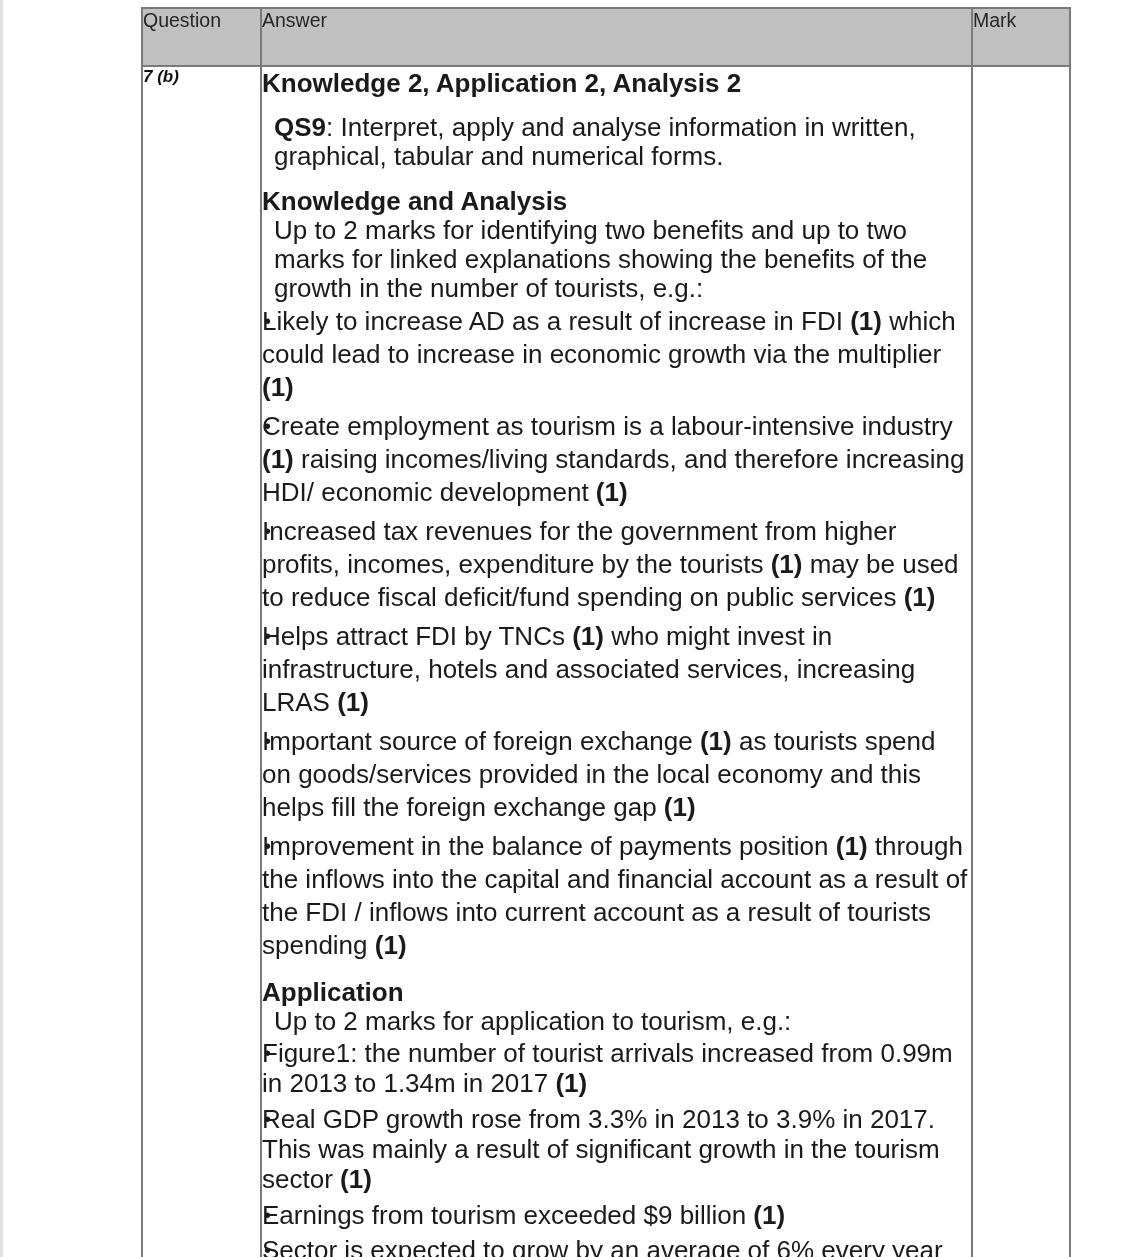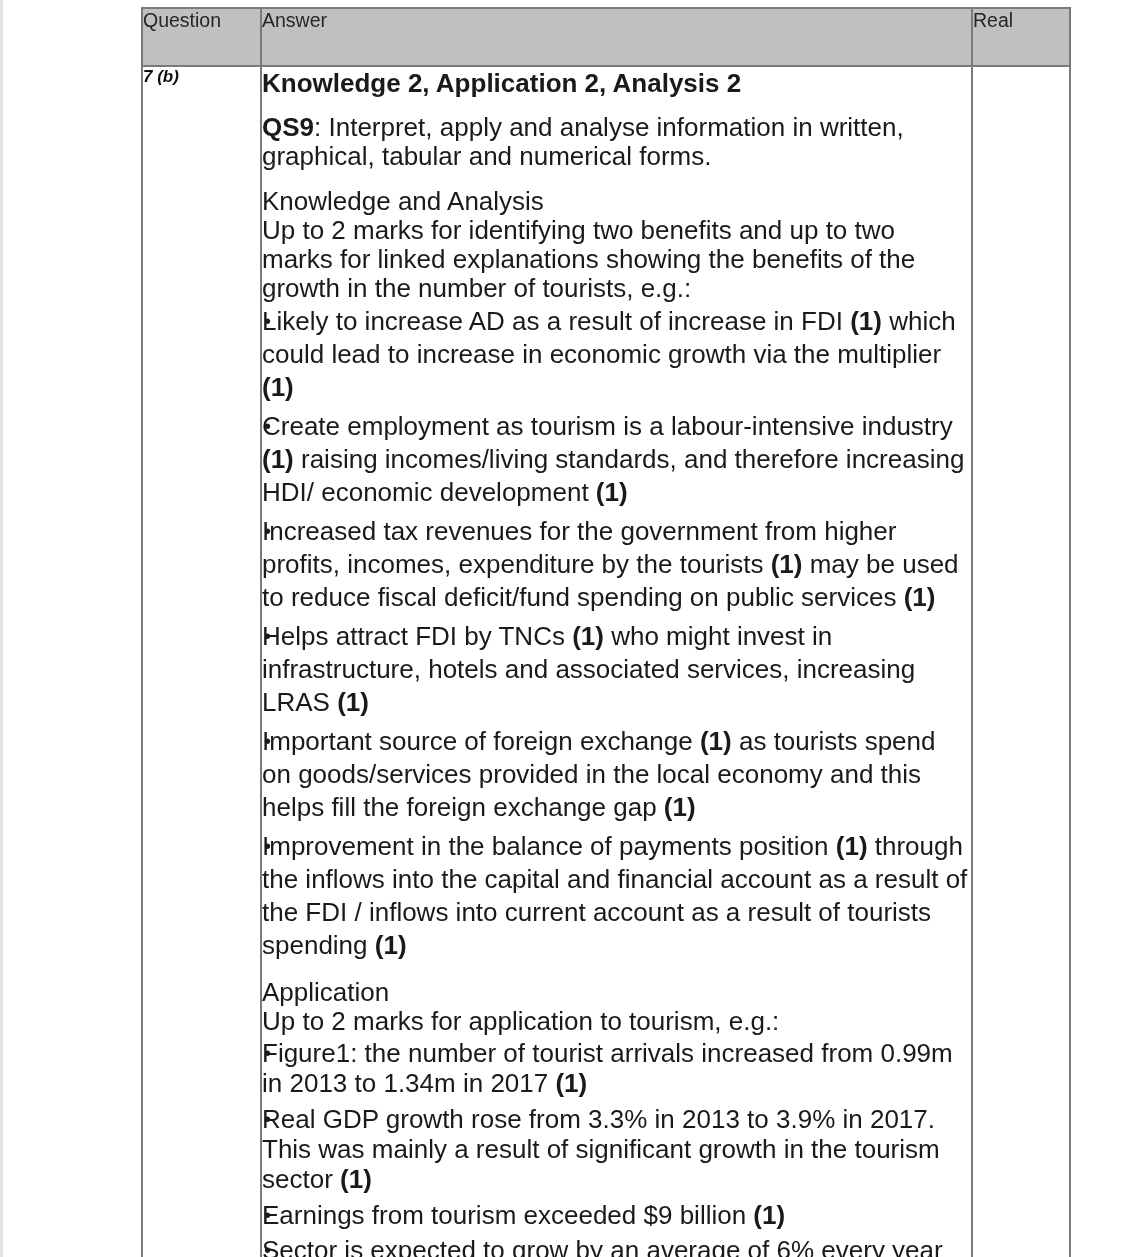--- a/index.html
+++ b/index.html
@@ -17,23 +17,23 @@
   thead th {
     background: #c0c0c0; height: 56px; font-weight: normal; text-align: left;
     font-size: 19.5px; padding: 4px 0 0 9px; color: #262626; border-bottom: 2px solid #222;
   }
   .qcell { padding: 6px 0 0 10px; font-weight: bold; font-size: 17px; color: #111; font-style: italic; }
   .acell { padding: 6px 8px 0 10px; font-size: 26px; line-height: 29px; }
   .mcell { position: relative; }
   .mark-total { position: absolute; right: 20px; bottom: 32px; font-weight: bold; font-size: 19.5px; }
   .bold { font-weight: bold; }
   .head1 { font-weight: bold; margin-top: 2px; margin-bottom: 15px; }
-  .p { margin: 0; }
+  .p { margin: 0; padding-left: 12px; }
   .sect { margin-top: 16px; }
-  .sect-title { font-weight: normal; }
+  .sect-title { font-weight: bold; }
   ul.blist { list-style: none; margin: 0; padding: 0; }
   ul.blist li { position: relative; }
   ul.blist li::before { content: "\2022"; position: absolute; left: 2px; top: 0; font-size: 20px; }
   ul.kb li { line-height: 33px; margin-top: 6px; }
   ul.ab li { line-height: 30px; margin-top: 6px; }
   ul.ab li.tall { line-height: 28px; }
 </style>
 </head>
 <body>
 
@@ -42,21 +42,21 @@
 <table class="ms">
   <colgroup>
       <col class="c1">
       <col class="c2">
       <col class="c3">
     </colgroup>
   <thead>
     <tr>
       <th>Question</th>
       <th>Answer</th>
-      <th>Real</th>
+      <th>Mark</th>
     </tr>
   </thead>
   <tbody>
     <tr style="height:1184px;">
       <td class="qcell">7 (b)</td>
       <td class="acell">
         <div class="head1">Knowledge 2, Application 2, Analysis 2</div>
 
         <p class="p"><span class="bold">QS9</span><span>: Interpret, apply and analyse information in written, graphical, tabular and numerical forms.</span></p>
 

